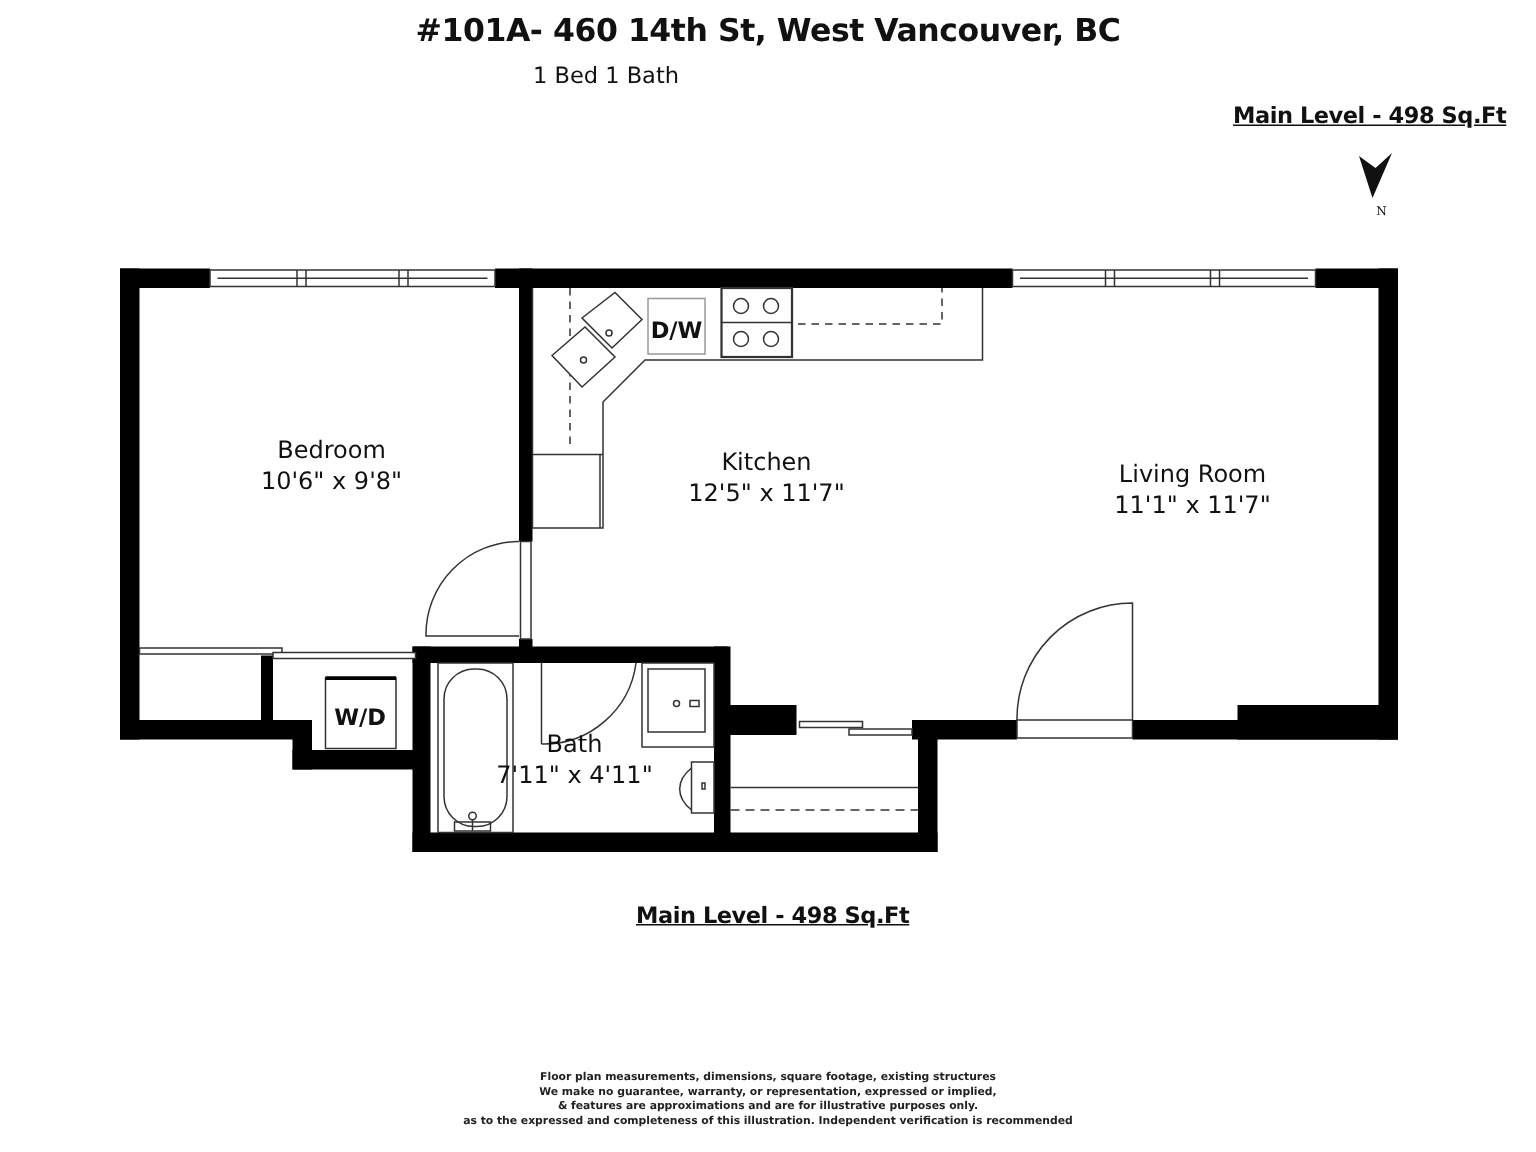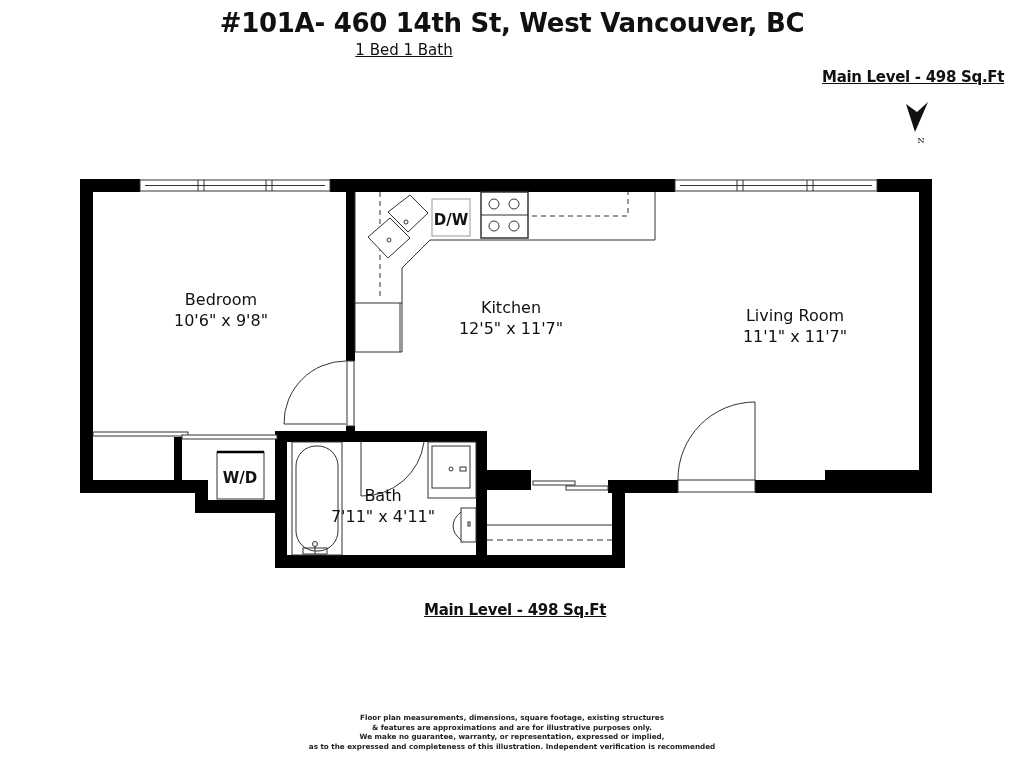--- a/index.html
+++ b/index.html
@@ -1,18 +1,18 @@
 <!DOCTYPE html>
 <html><head>
 <meta charset="utf-8">
 <style>
   html, body { margin:0; padding:0; background:#ffffff; }
   body { width:1024px; height:768px; position:relative; overflow:hidden; font-family:"DejaVu Sans", sans-serif; color:#111; }
-  .title { position:absolute; left:0; width:1024px; top:8px; text-align:center; font-size:26px; font-weight:bold; letter-spacing:-0.3px; }
-  .subtitle { position:absolute; left:0; width:808px; top:41px; text-align:center; font-size:15px;text-decoration:underline; }
+  .title { position:absolute; left:0; width:1024px; top:8px; text-align:center; font-size:21px; font-weight:bold; letter-spacing:-0.3px; }
+  .subtitle { position:absolute; left:0; width:808px; top:41px; text-align:center; font-size:15px; }
   .level-top { position:absolute; left:822px; top:68px; font-size:15px; font-weight:bold; text-decoration:underline; white-space:nowrap; letter-spacing:-0.3px; }
   .level-bottom { position:absolute; left:424px; top:601px; font-size:15px; font-weight:bold; text-decoration:underline; white-space:nowrap; letter-spacing:-0.3px; }
   .disclaimer { position:absolute; left:0; width:1024px; top:713px; text-align:center; font-size:7.2px; line-height:9.6px; font-weight:bold; color:#222; }
   .disclaimer div { white-space:nowrap; }
   svg.plan { position:absolute; left:0; top:0; }
   .room-label { font-family:"DejaVu Sans", sans-serif; font-size:16px; fill:#111; }
   .fixture-label { font-family:"DejaVu Sans", sans-serif; font-size:15px; font-weight:bold; fill:#111; }
   .north-label { font-family:"DejaVu Serif", serif; font-size:8px; fill:#111; }
 </style>
 </head>
@@ -160,16 +160,16 @@
   <text x="795" y="321" text-anchor="middle" class="room-label">Living Room</text>
   <text x="795" y="342" text-anchor="middle" class="room-label">11'1" x 11'7"</text>
   <text x="383" y="501" text-anchor="middle" class="room-label">Bath</text>
   <text x="383" y="522" text-anchor="middle" class="room-label">7'11" x 4'11"</text>
 </svg>
 
 <div class="level-bottom">Main Level - 498 Sq.Ft</div>
 
 <div class="disclaimer">
   <div>Floor plan measurements, dimensions, square footage, existing structures</div>
+  <div>We make no guarantee, warranty, or representation, expressed or implied,</div>
   <div>&amp; features are approximations and are for illustrative purposes only.</div>
-  <div>We make no guarantee, warranty, or representation, expressed or implied,</div>
   <div>as to the expressed and completeness of this illustration. Independent verification is recommended</div>
 </div>
 
 </body></html>

